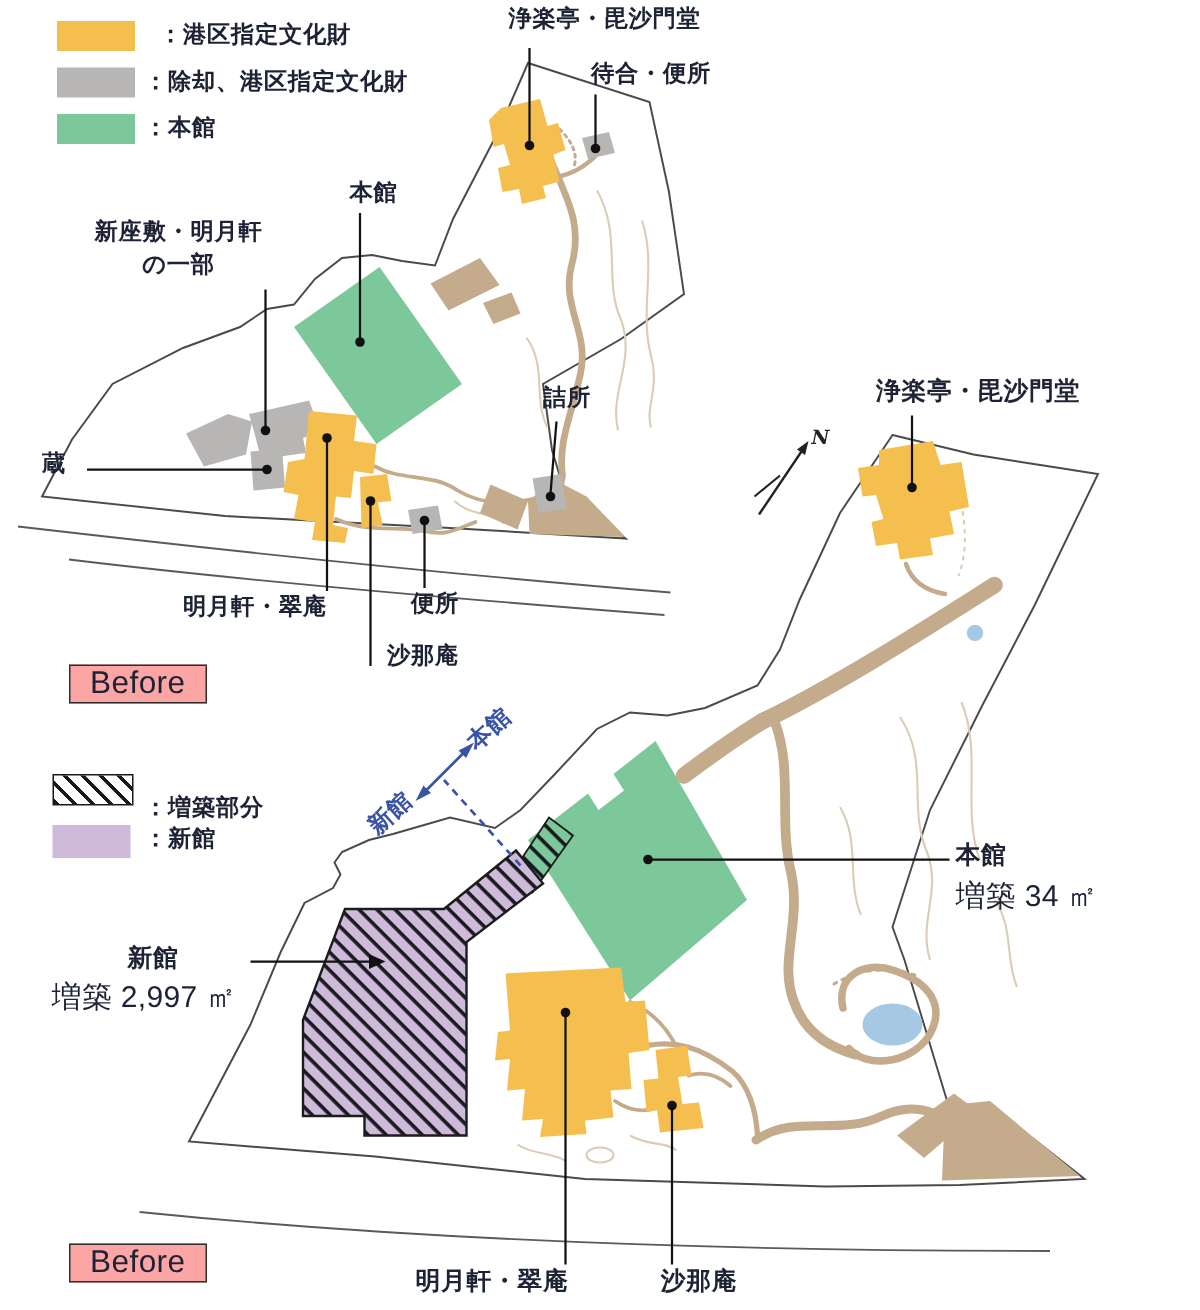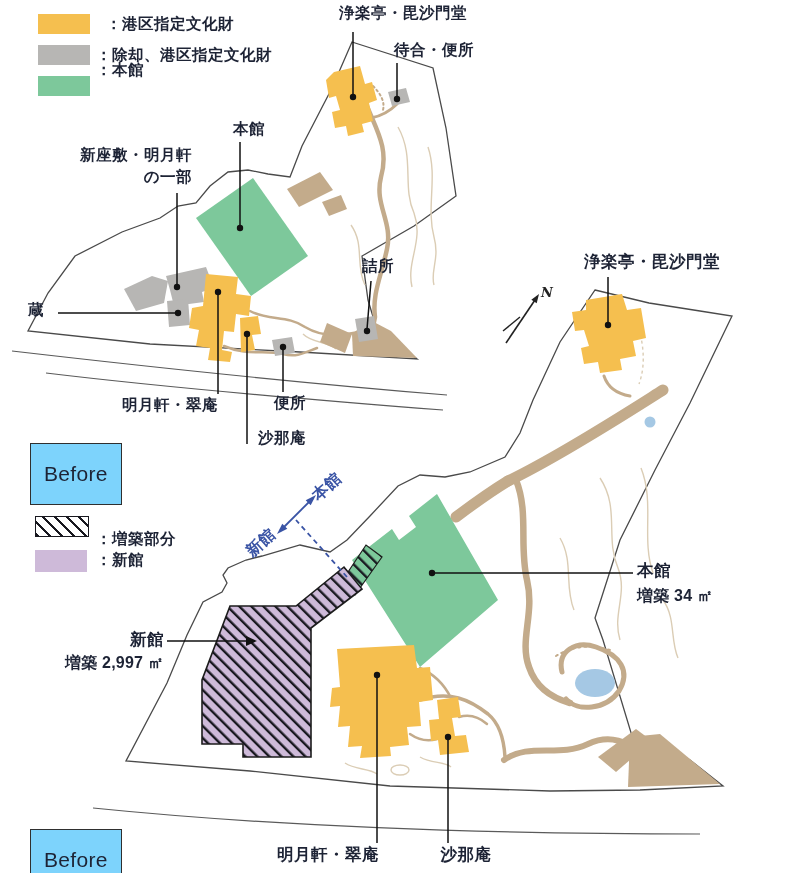--- a/index.html
+++ b/index.html
@@ -7,25 +7,25 @@
     --c-path:#C3AB8B; --c-pathlight:#DBCDB5; --c-pond:#A5C8E4; --c-ink:#1D2335;
     --c-blue:#3A54A5; --c-line:#4A4A4A;
   }
   html,body{margin:0;padding:0;background:#fff;}
   #stage{position:relative;width:800px;height:873px;background:#fff;overflow:hidden;
          font-family:"Liberation Sans","DejaVu Sans",sans-serif;}
   #maps{position:absolute;inset:0;}
   .lbl{position:absolute;font-weight:700;font-size:15.5px;color:var(--c-ink);
        white-space:nowrap;letter-spacing:.5px;line-height:1.15;}
   .center{transform:translateX(-50%);}
-  .rt{text-align:right;}
-  .note{font-weight:700;font-size:16px;letter-spacing:.2px;}
+  .rt{text-align:center;}
+  .note{font-weight:400;font-size:20px;letter-spacing:.2px;}
   .big{font-size:16.5px;}
-  .tagbox{position:absolute;border:1.7px solid #2F2F2F;background:#7dd3fc;color:var(--c-ink);
-          font-size:21px;font-weight:500;padding:18px 13px;letter-spacing:.3px;}
+  .tagbox{position:absolute;border:1.7px solid #2F2F2F;background:#fca5a5;color:var(--c-ink);
+          font-size:21px;font-weight:500;padding:0 13px;letter-spacing:.3px;margin-left:16px;}
   .sw{position:absolute;width:52px;height:20px;}
   .sw-cultural{background:var(--c-cultural);}
   .sw-removed{background:var(--c-removed);}
   .sw-honkan{background:var(--c-honkan);}
   .sw-shinkan{background:var(--c-shinkan);height:22px;}
   .sw-hatch{background:#fff repeating-linear-gradient(45deg,#18181F 0 2.4px,transparent 2.4px 8.5px);
             border:1.6px solid #18181F;height:19px;}
   .rot{transform:translate(-50%,-50%) rotate(-42deg);color:var(--c-blue);font-size:16px;}
   .north{font-family:"DejaVu Serif","Liberation Serif",serif;font-style:italic;
          font-size:13px;font-weight:600;color:#222;}
@@ -181,21 +181,21 @@
       </g>
     </g>
   </svg>
 
   <div>
     <div class="sw sw-cultural" style="left:38px;top:14px"></div>
     <div class="lbl" style="left:106px;top:15px">：港区指定文化財</div>
     <div class="sw sw-removed" style="left:38px;top:45px"></div>
     <div class="lbl" style="left:96px;top:46px">：除却、港区指定文化財</div>
     <div class="sw sw-honkan" style="left:38px;top:76px"></div>
-    <div class="lbl" style="left:96px;top:61px">：本館</div>
+    <div class="lbl" style="left:96px;top:77px">：本館</div>
   </div>
 
   <div>
     <div class="sw sw-hatch" style="left:35px;top:516px"></div>
     <div class="lbl" style="left:96px;top:530px">：増築部分</div>
     <div class="sw sw-shinkan" style="left:35px;top:550px"></div>
     <div class="lbl" style="left:96px;top:551px">：新館</div>
   </div>
 
   <div class="lbl center" style="left:403px;top:4px">浄楽亭・毘沙門堂</div>

